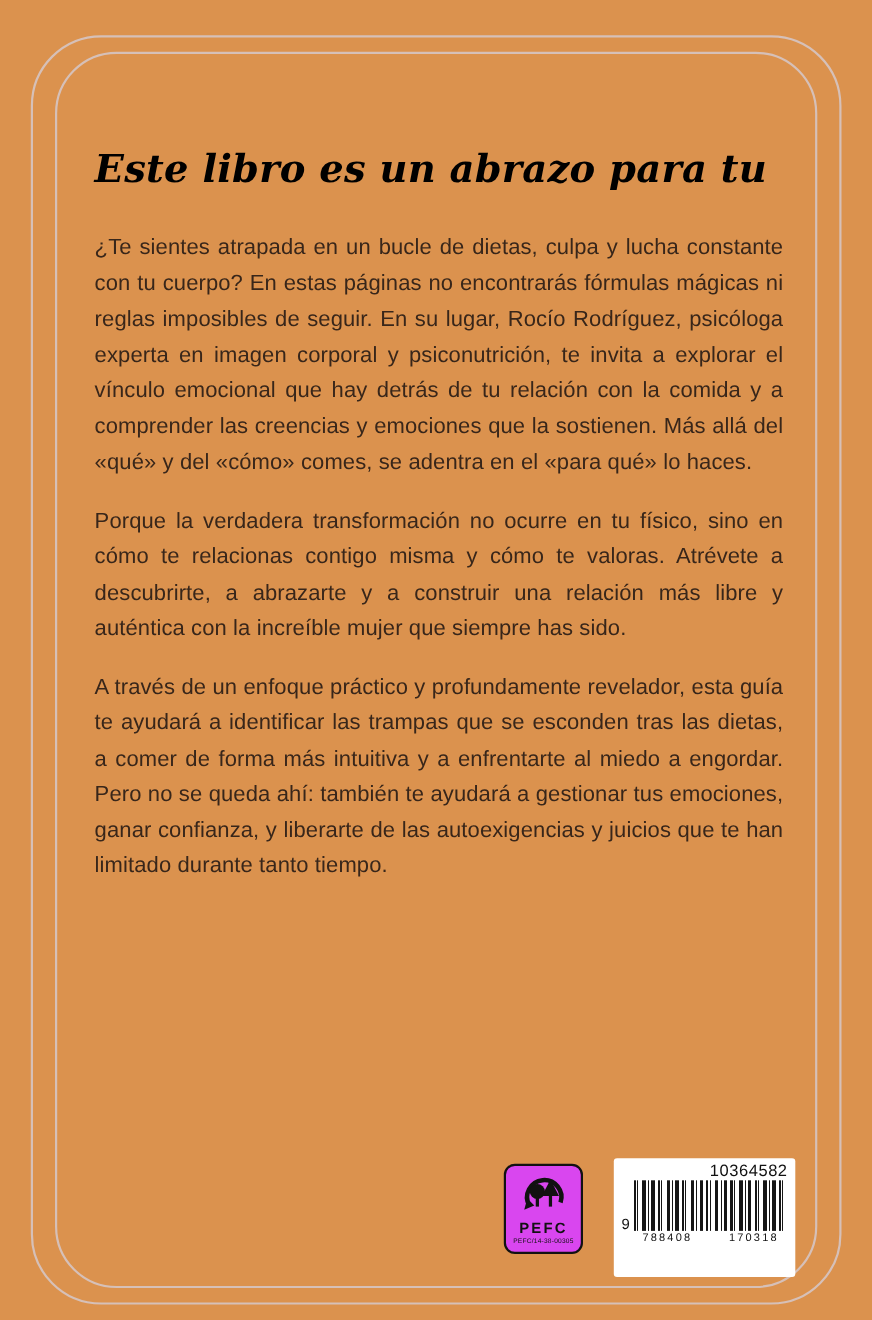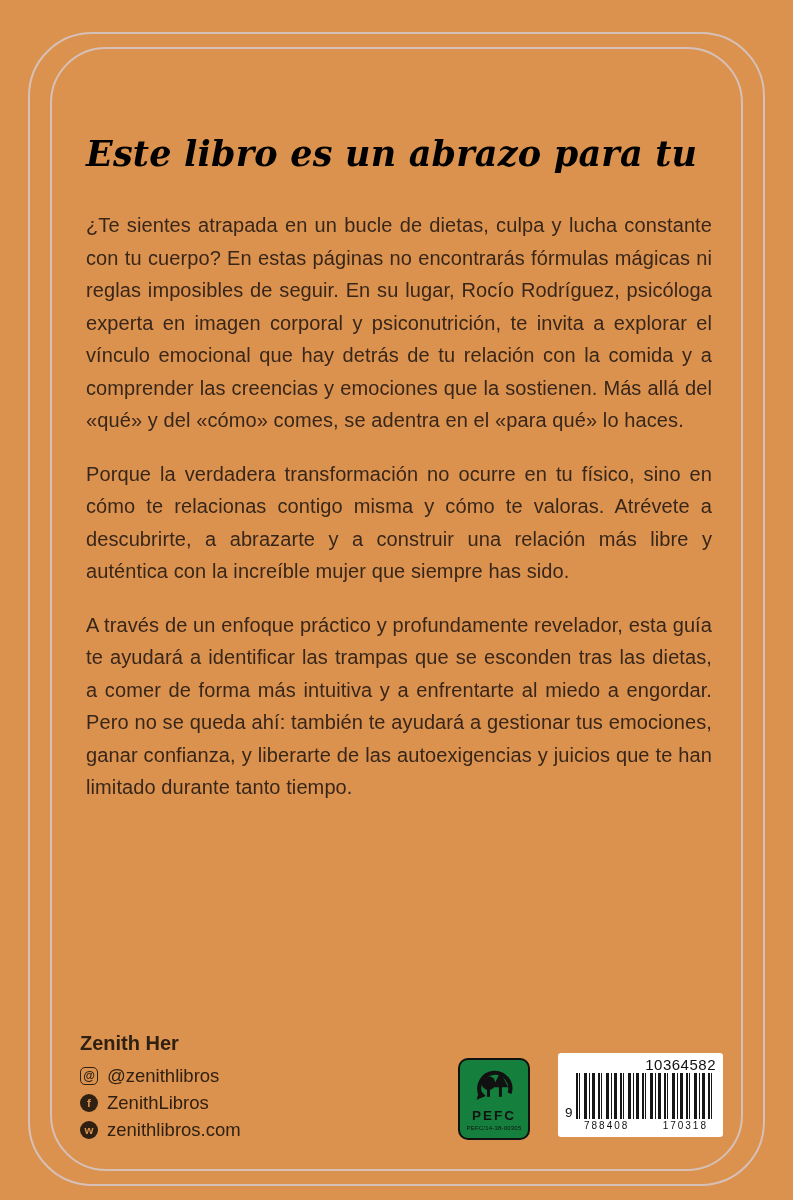--- a/index.html
+++ b/index.html
@@ -37,30 +37,30 @@
   .pub-name{font-weight:bold;font-size:20px;margin-bottom:10px;}
   .social-row{display:flex;align-items:center;margin-bottom:5px;height:22px;}
   .social-row .label{font-size:18.5px;margin-left:9px;}
   .icon-badge{width:18px;height:18px;display:flex;align-items:center;justify-content:center;box-sizing:border-box;flex:0 0 18px;}
   .icon-ig{border:1.8px solid #2F2012;border-radius:5px;font-size:12px;font-weight:bold;color:#2F2012;}
   .icon-circle{background:#2F2012;border-radius:50%;color:#DB924E;font-size:11.5px;font-weight:bold;}
 
   
   .pefc{
     position:absolute;left:458px;top:1058px;width:72px;height:82px;
-    background:#15803d;border:2.5px solid #111;border-radius:10px;
+    background:#d946ef;border:2.5px solid #111;border-radius:10px;
     box-sizing:border-box;display:flex;flex-direction:column;align-items:center;
     padding-top:5px;
   }
   .pefc-name{font-weight:bold;font-size:13.5px;letter-spacing:2px;color:#111;line-height:14px;}
   .pefc-cert{font-size:6px;color:#111;margin-top:2px;letter-spacing:.2px;}
 
   
   .barcode{
-    position:absolute;left:558px;top:1053px;width:165px;height:84px;
+    position:absolute;left:558px;top:1053px;width:165px;height:108px;
     background:#fff;border-radius:3px;box-sizing:border-box;
     padding:3px 7px 4px 7px;color:#111;
   }
   .bc-top{font-size:15px;text-align:right;letter-spacing:.5px;line-height:17px;}
   .bc-bars-row{display:flex;align-items:flex-end;}
   .bc-lead{font-size:13.5px;width:11px;line-height:12px;}
   .bc-bars{
     flex:1;height:46px;
     background:repeating-linear-gradient(90deg,
       #161616 0 2px, #fff 2px 3px,
@@ -81,38 +81,20 @@
 
   <div class="content">
     <h1 class="headline">
       <span>Este libro es un abrazo para tu</span>
     </h1>
     <p>¿Te sientes atrapada en un bucle de dietas, culpa y lucha constante con tu cuerpo? En estas páginas no encontrarás fórmulas mágicas ni reglas imposibles de seguir. En su lugar, Rocío Rodríguez, psicóloga experta en imagen corporal y psiconutrición, te invita a explorar el vínculo emocional que hay detrás de tu relación con la comida y a comprender las creencias y emociones que la sostienen. Más allá del «qué» y del «cómo» comes, se adentra en el «para qué» lo haces.</p>
     <p>Porque la verdadera transformación no ocurre en tu físico, sino en cómo te relacionas contigo misma y cómo te valoras. Atrévete a descubrirte, a abrazarte y a construir una relación más libre y auténtica con la increíble mujer que siempre has sido.</p>
     <p>A través de un enfoque práctico y profundamente revelador, esta guía te ayudará a identificar las trampas que se esconden tras las dietas, a comer de forma más intuitiva y a enfrentarte al miedo a engordar. Pero no se queda ahí: también te ayudará a gestionar tus emociones, ganar confianza, y liberarte de las autoexigencias y juicios que te han limitado durante tanto tiempo.</p>
   </div>
 
-  <div class="publisher">
-    <div class="pub-name">Zenith Her</div>
-
-    <div class="social-row">
-      <span class="icon-badge icon-ig">@</span>
-      <span class="label">@zenithlibros</span>
-    </div>
-
-    <div class="social-row">
-      <span class="icon-badge icon-circle">f</span>
-      <span class="label">ZenithLibros</span>
-    </div>
-
-    <div class="social-row">
-      <span class="icon-badge icon-circle">w</span>
-      <span class="label">zenithlibros.com</span>
-    </div>
-  </div>
 
   <div class="pefc">
     <span>
       <svg width="44" height="40" viewBox="0 0 48 42">
         <path d="M10,33 A17 17 0 1 1 41,30" stroke="#111" stroke-width="4.5" fill="none"></path>
         <polygon points="5,37 15,33 8,26" fill="#111"></polygon>
         <circle cx="18" cy="19" r="7.5" fill="#111"></circle>
         <rect x="16.4" y="23" width="3.2" height="11" fill="#111"></rect>
         <polygon points="31,7 39.5,23.5 22.5,23.5" fill="#111"></polygon>
         <rect x="29.4" y="23" width="3.2" height="11" fill="#111"></rect>

